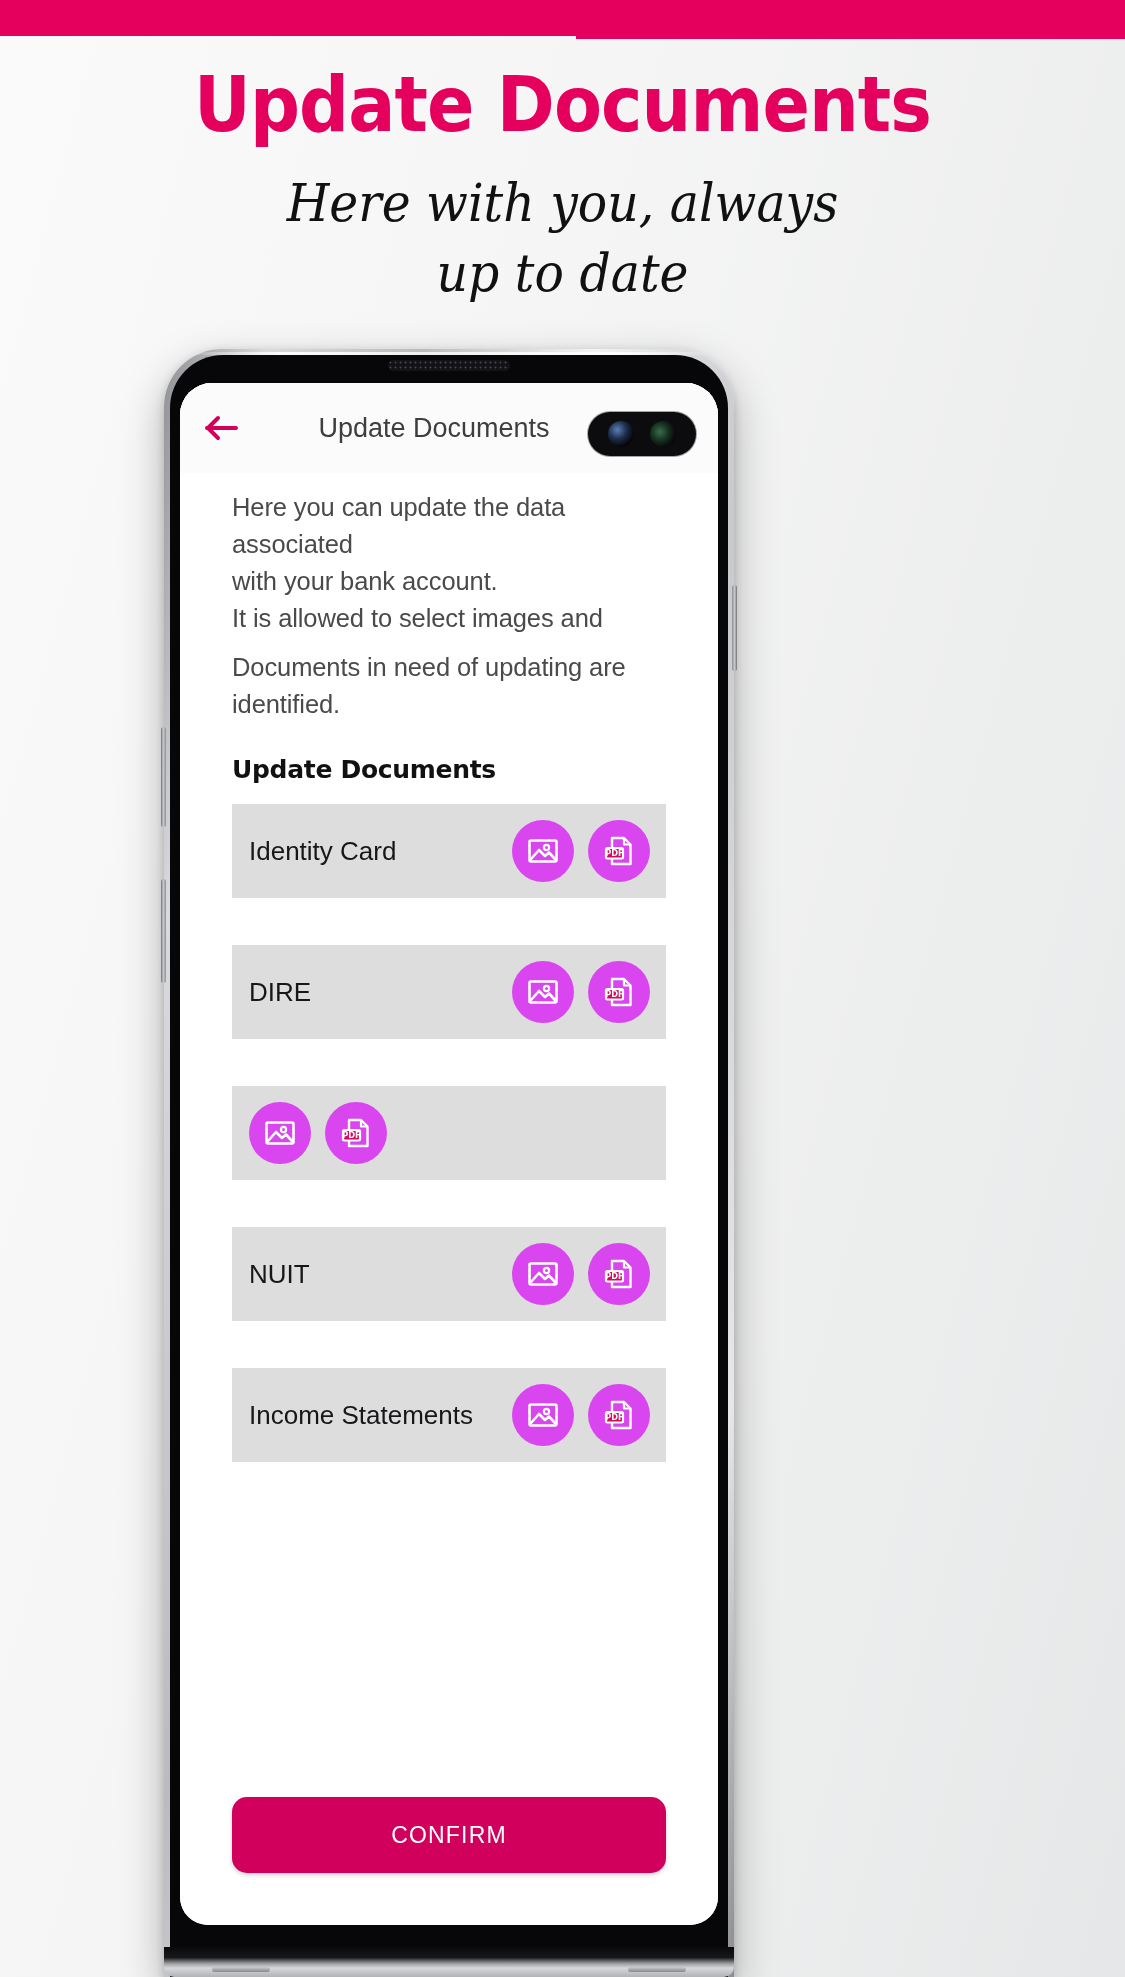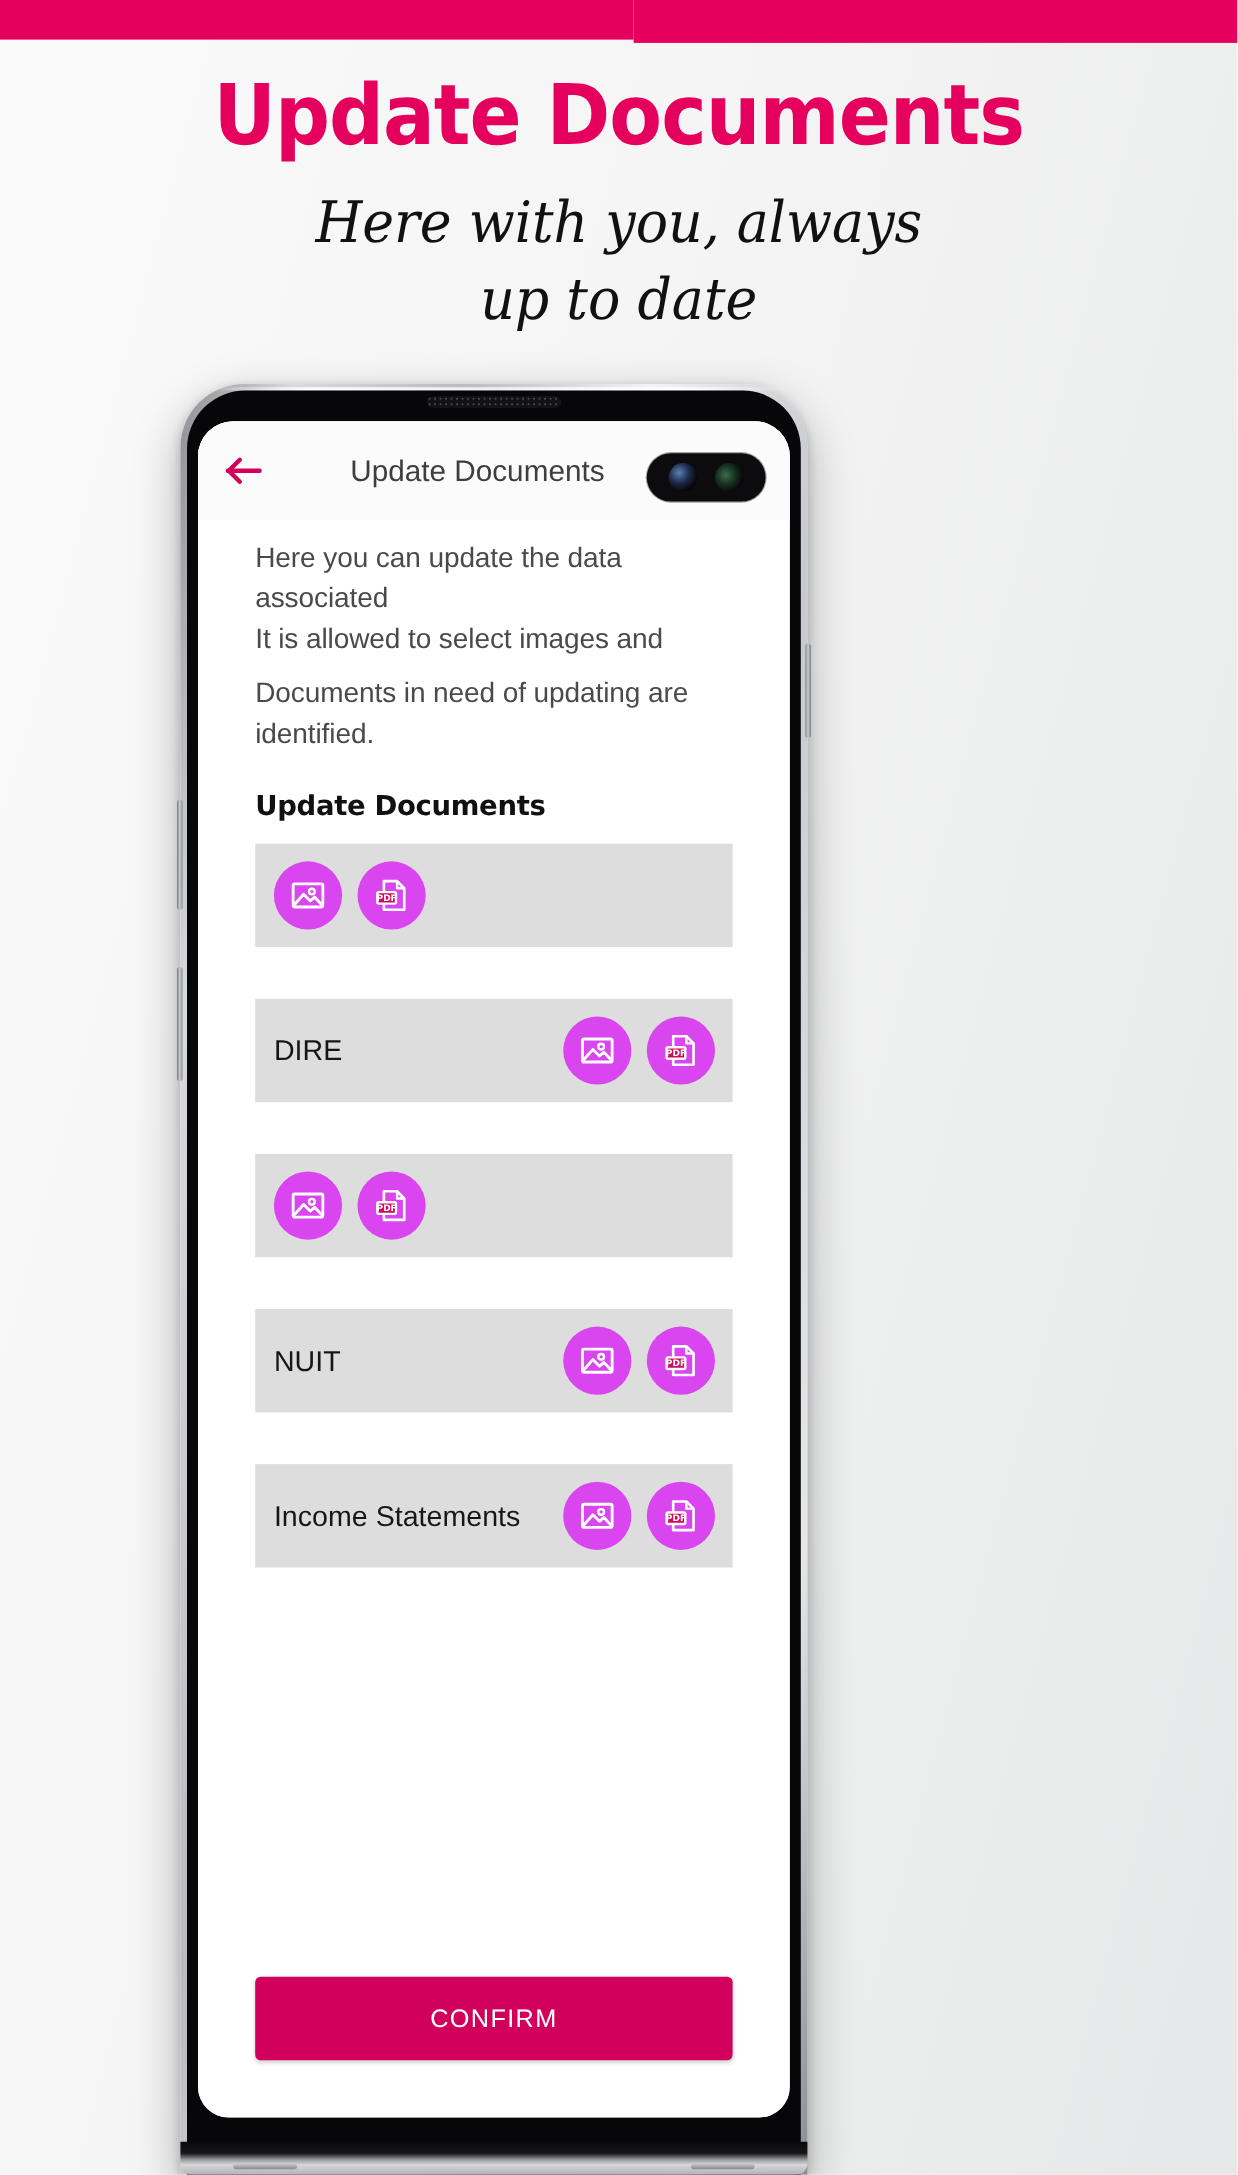--- a/index.html
+++ b/index.html
@@ -177,21 +177,21 @@
     width:62px; height:62px; border-radius:50%;
     background:#d946ef;
     display:flex; align-items:center; justify-content:center;
   }
 
   
   .confirm-wrap{ padding:0 0 0 0; margin-top:auto; margin-bottom:52px; }
   .confirm-btn{
     height:76px;
     background:#d1005d;
-    border-radius:5px;
+    border-radius:15px;
     display:flex; align-items:center; justify-content:center;
     color:#ffffff;
     font-size:23px;
     letter-spacing:1.2px;
     font-family:"Liberation Sans", sans-serif;
     box-shadow:0 2px 4px rgba(0,0,0,.18);
   }
 </style>
 </head>
 <body>
@@ -233,30 +233,32 @@
             <path d="M13 3 L3 13 L13 23" stroke="#d1005d" stroke-width="4" stroke-linecap="round" stroke-linejoin="round" fill="none"></path>
           </svg>
         </div>
         <div class="app-title">Update Documents</div>
       </div>
 
       <div class="app-body">
 
         <div class="intro">
           <p>Here you can update the data associated</p>
+          <p>with your bank account.</p>
           <p>It is allowed to select images and</p>
           <div class="gap"></div>
           <p>Documents in need of updating are identified.</p>
         </div>
 
         <div class="section-title">Update Documents</div>
 
         <div class="doc-list">
 
           <div class="doc-row">
+            <div class="doc-label">Identity Card</div>
             <div class="doc-actions">
               <div class="icon-btn">
                 <svg width="36" height="36" viewBox="0 0 36 36" aria-hidden="true">
                   <rect x="4.5" y="7.5" width="27" height="21" rx="1.5" fill="none" stroke="#fff" stroke-width="2.6"></rect>
                   <circle cx="21.5" cy="14.5" r="2.6" fill="none" stroke="#fff" stroke-width="2.2"></circle>
                   <path d="M6 26 L14 17 L20 23 L24 19.5 L30 26" fill="none" stroke="#fff" stroke-width="2.6" stroke-linejoin="round" stroke-linecap="round"></path>
                 </svg>
               </div>
               <div class="icon-btn">
                 <svg width="36" height="36" viewBox="0 0 36 36" aria-hidden="true">

